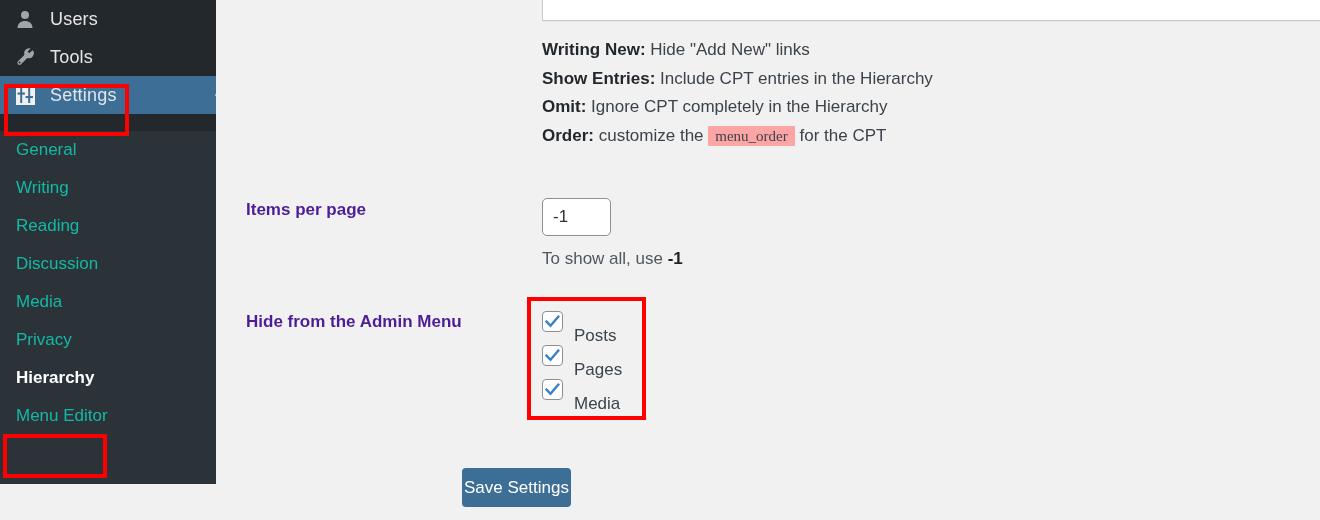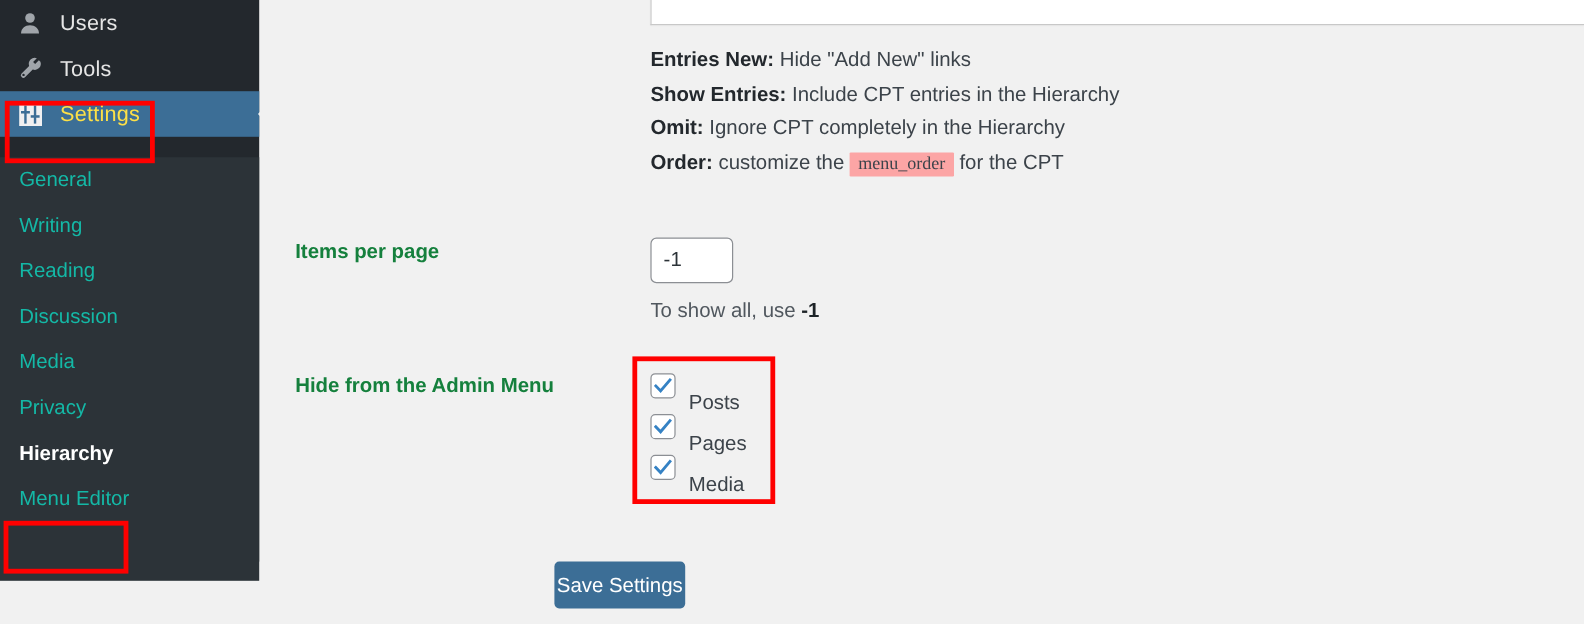--- a/index.html
+++ b/index.html
@@ -32,21 +32,21 @@
     height: 38px;
     padding-left: 14px;
     box-sizing: border-box;
     color: #e5e5e5;
     font-size: 18px;
     letter-spacing: .2px;
   }
   .menu-top .mt-label { margin-left: 14px; }
   .menu-top.current {
     background: #3c6e96;
-    color: #fde047;
+    color: #e5e5e5;
   }
   .menu-top.current .arrow {
     position: absolute;
     right: -8px;
     top: 50%;
     transform: translateY(-50%);
     width: 0; height: 0;
     border-top: 10px solid transparent;
     border-bottom: 10px solid transparent;
     border-right: 9px solid #f1f1f1;
@@ -145,21 +145,21 @@
   }
 
   
   .form-row { position: absolute; left: 0; right: 0; }
   .form-label {
     position: absolute;
     left: 30px;
     width: 280px;
     font-size: 17px;
     font-weight: bold;
-    color: #15803d;
+    color: #4c1d95;
   }
   .form-field { position: absolute; left: 326px; }
 
   #row-items { top: 198px; }
   #row-items .form-label { top: 2px; }
 
   .num-input {
     width: 69px;
     height: 38px;
     box-sizing: border-box;
@@ -270,21 +270,21 @@
     <div class="sub-item"><span>Menu Editor</span></div>
   </div>
 </div>
 
 <div id="content">
 
   <div id="top-panel"></div>
 
   <div id="legend">
     <div class="row">
-      <b>Entries New:</b><span> Hide "Add New" links</span>
+      <b>Writing New:</b><span> Hide "Add New" links</span>
     </div>
     <div class="row">
       <b>Show Entries:</b><span> Include CPT entries in the Hierarchy</span>
     </div>
     <div class="row">
       <b>Omit:</b><span> Ignore CPT completely in the Hierarchy</span>
     </div>
     <div class="row">
       <b>Order:</b><span> customize the </span><code class="inline">menu_order</code><span> for the CPT</span>
     </div>

